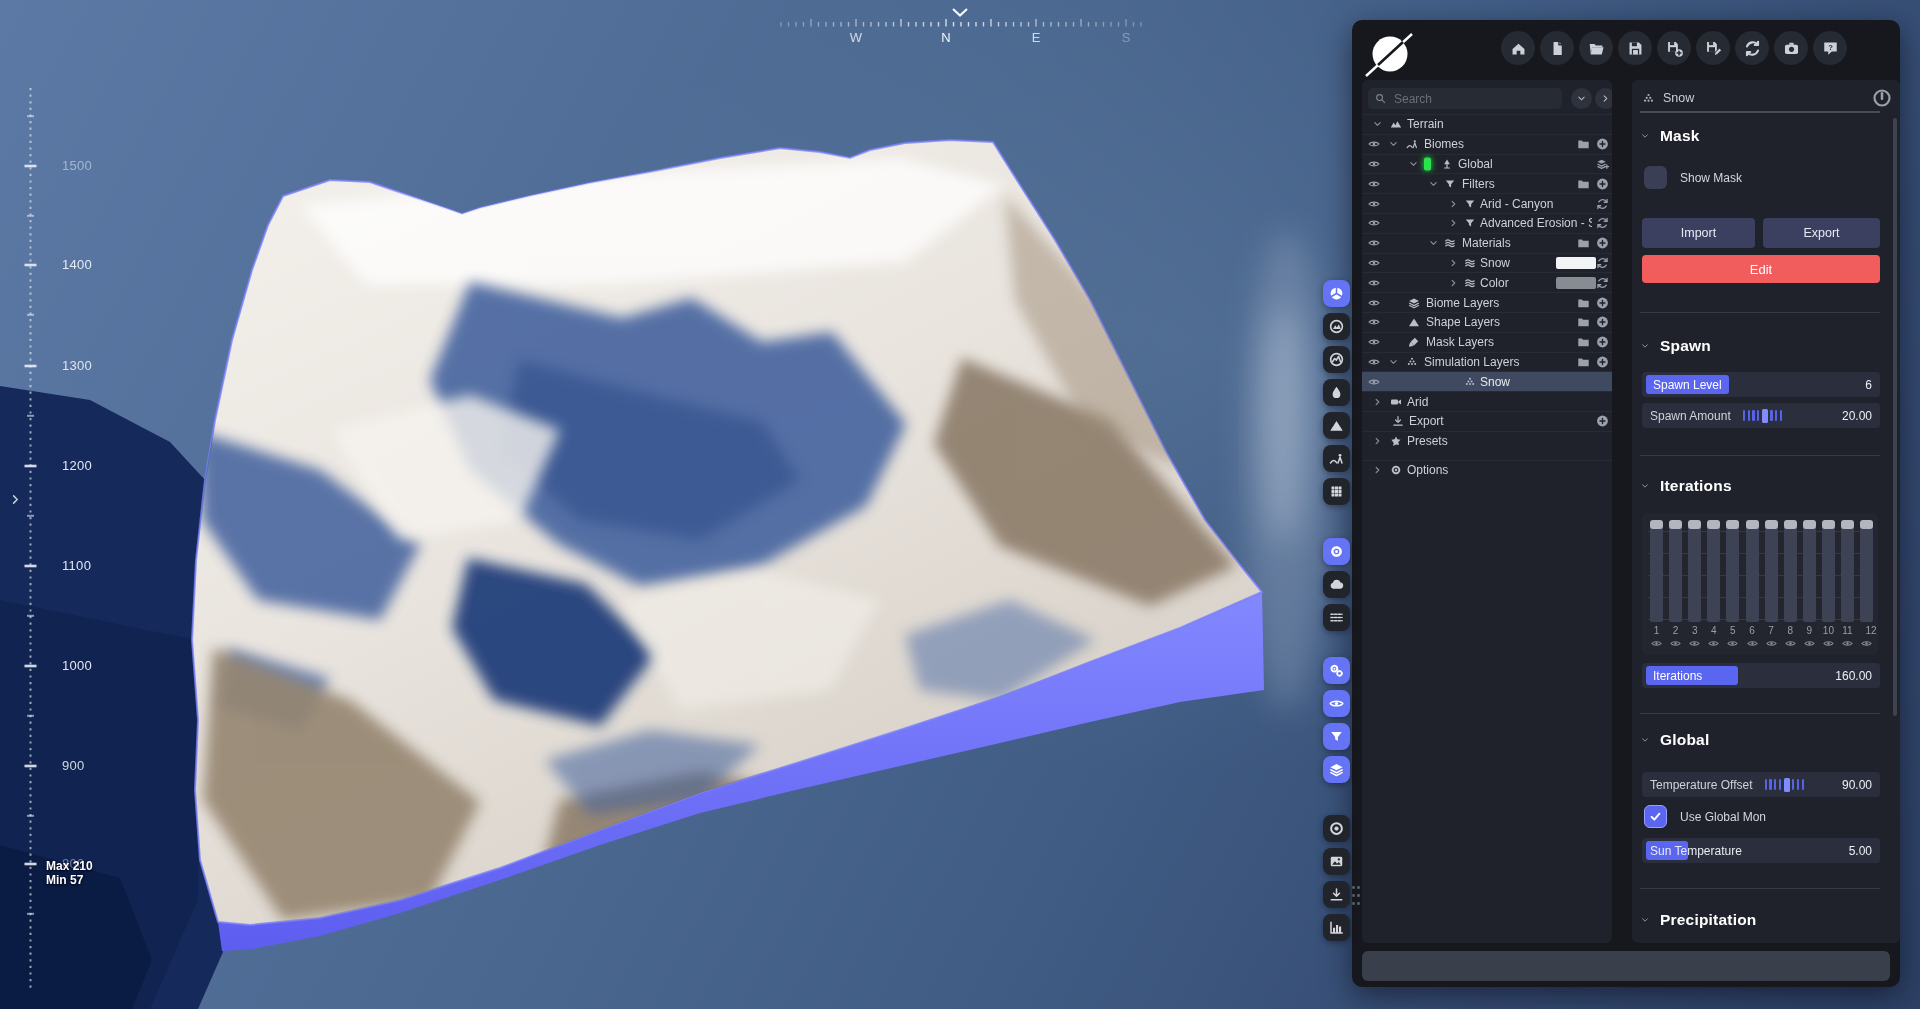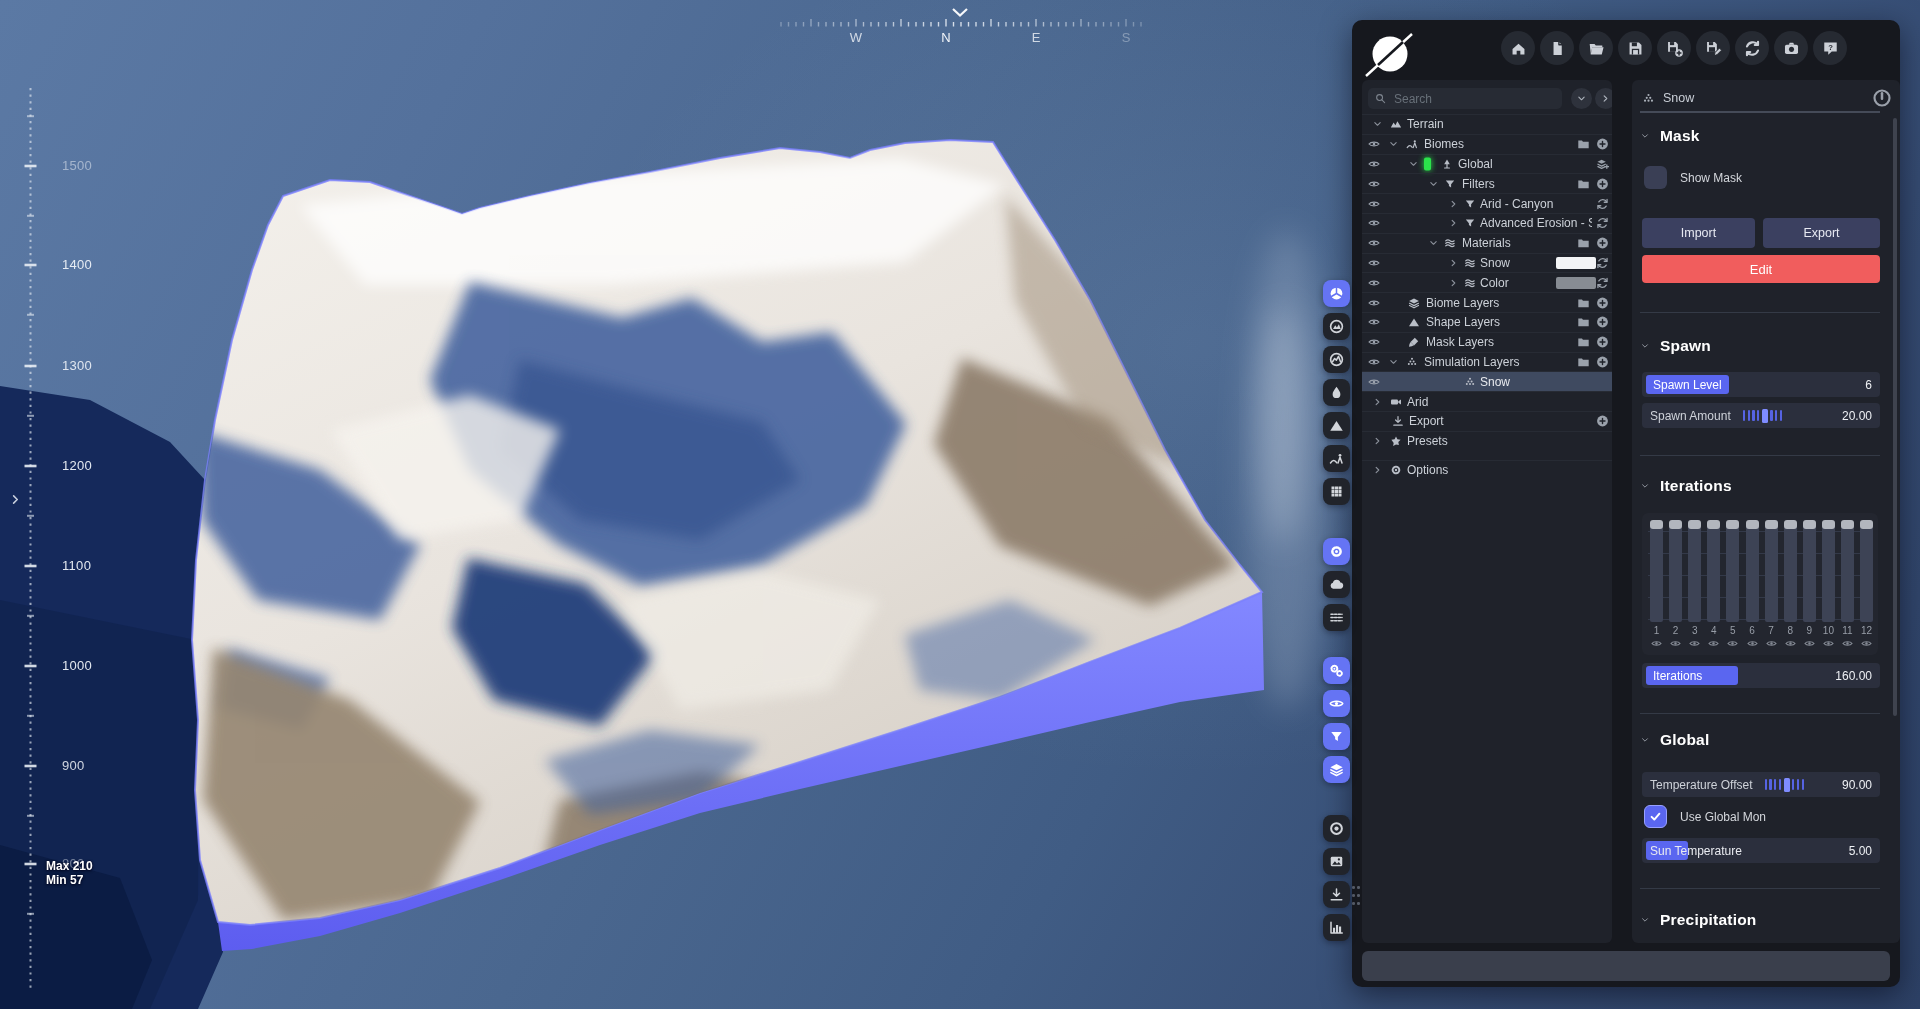--- a/index.html
+++ b/index.html
@@ -956,21 +956,21 @@
         <div class="cap" style="left: 199px;"></div>
         <div class="gn" style="left: 195.5px;">11</div>
         <div class="ge" style="left: 200px;">
           <svg viewBox="0 0 12 12" width="100%" height="100%" fill="none" stroke="currentColor" stroke-width="1.2" stroke-linecap="round" stroke-linejoin="round">
             <path d="M1 6c1.7-2.5 8.3-2.5 10 0-1.7 2.5-8.3 2.5-10 0z"></path>
             <circle cx="6" cy="6" r="1.3" fill="currentColor" stroke="none"></circle>
           </svg>
         </div>
         <div class="trk" style="left: 218.1px;"></div>
         <div class="cap" style="left: 218.1px;"></div>
-        <div class="gn" style="left: 214.6px;">12</div>
+        <div class="gn" style="left: 214.6px; text-align: right;">12</div>
         <div class="ge" style="left: 219.1px;">
           <svg viewBox="0 0 12 12" width="100%" height="100%" fill="none" stroke="currentColor" stroke-width="1.2" stroke-linecap="round" stroke-linejoin="round">
             <path d="M1 6c1.7-2.5 8.3-2.5 10 0-1.7 2.5-8.3 2.5-10 0z"></path>
             <circle cx="6" cy="6" r="1.3" fill="currentColor" stroke="none"></circle>
           </svg>
         </div>
       </div>
     <div class="prow" style="top:583px">
       <span class="pill wide">Iterations</span>
       <span class="pv">160.00</span>

